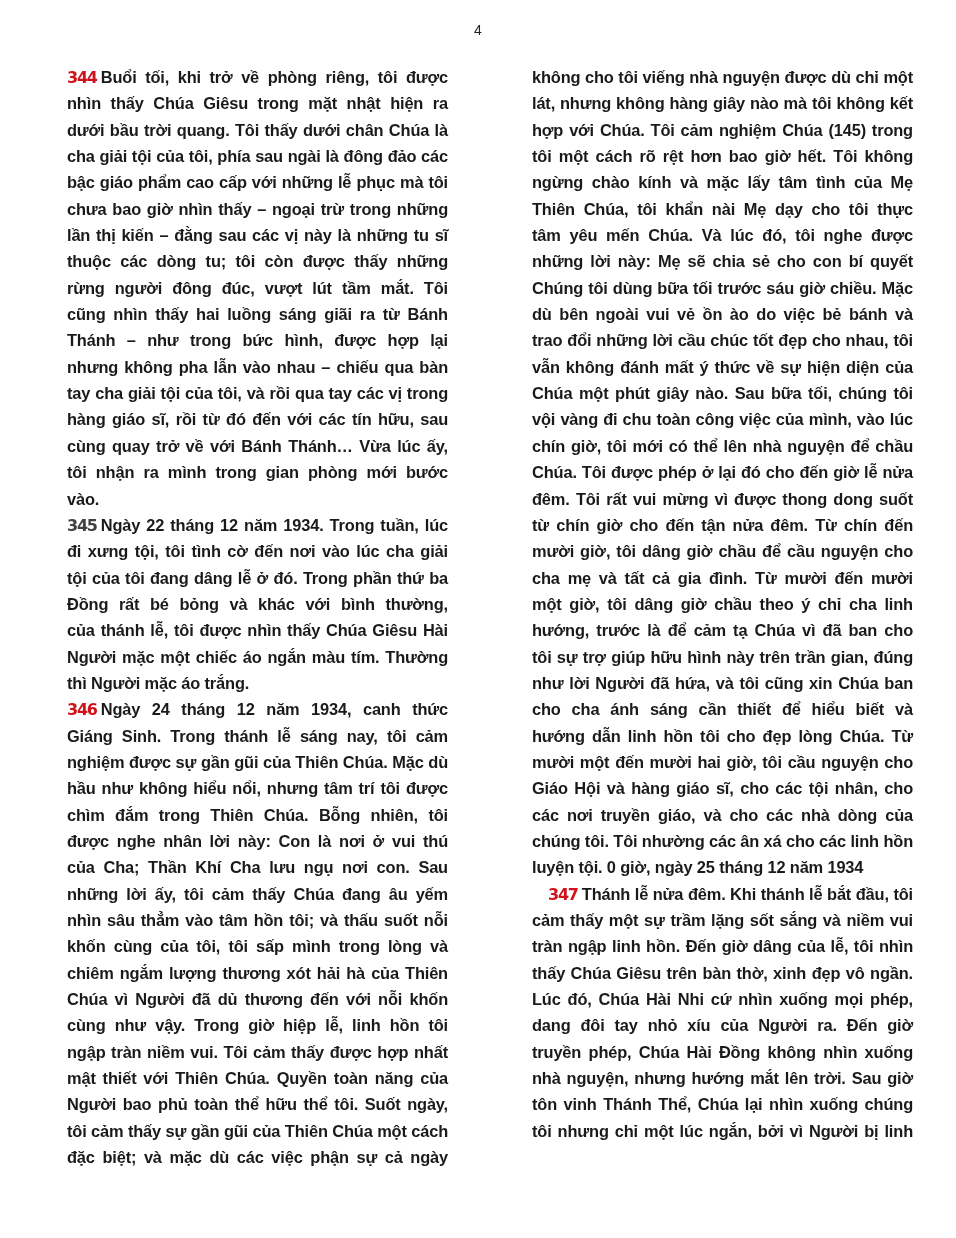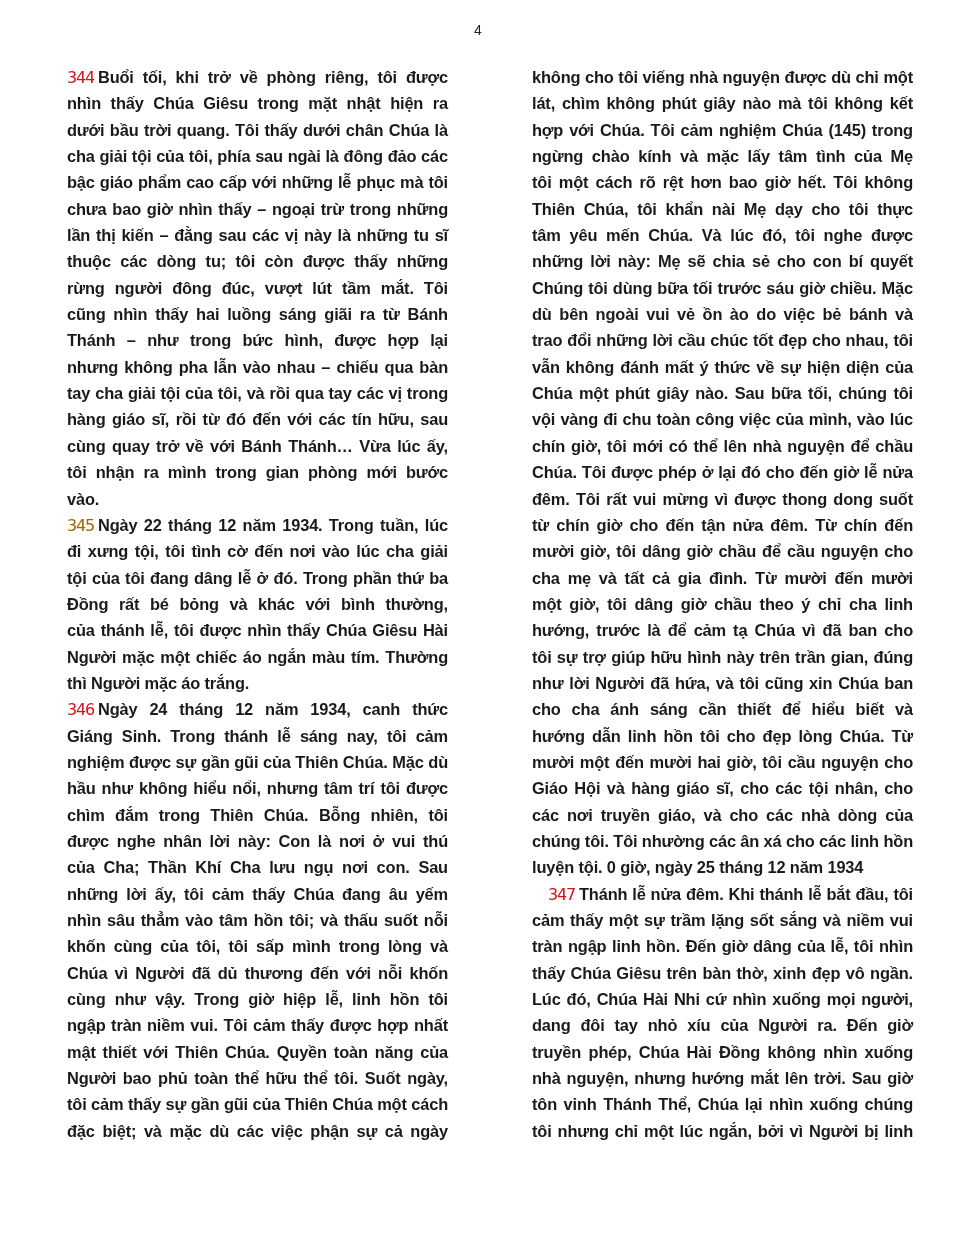--- a/index.html
+++ b/index.html
@@ -40,21 +40,21 @@
       text-align: justify;
       text-align-last: justify;
       letter-spacing: -0.15px;
     }
     .line.last {
       text-align-last: left;
     }
     .para-num {
       color: #d0121b;
       font-family: "DejaVu Sans", sans-serif;
-      font-weight: normal;
+      font-weight: bold;
       font-size: 16px;
       letter-spacing: -1.2px;
       margin-right: 4px;
     }
   </style>
 </head>
 <body>
 
 <div class="page-number">4</div>
 
@@ -72,55 +72,56 @@
       <div class="line"><span>cũng nhìn thấy hai luồng sáng giãi ra từ Bánh</span></div>
       <div class="line"><span>Thánh – như trong bức hình, được hợp lại</span></div>
       <div class="line"><span>nhưng không pha lẫn vào nhau – chiếu qua bàn</span></div>
       <div class="line"><span>tay cha giải tội của tôi, và rồi qua tay các vị trong</span></div>
       <div class="line"><span>hàng giáo sĩ, rồi từ đó đến với các tín hữu, sau</span></div>
       <div class="line"><span>cùng quay trở về với Bánh Thánh… Vừa lúc ấy,</span></div>
       <div class="line"><span>tôi nhận ra mình trong gian phòng mới bước</span></div>
       <div class="line last"><span>vào.</span></div>
     </div>
     <div>
-      <div class="line"><span class="para-num" style="color: #a16207;">345</span><span>Ngày 22 tháng 12 năm 1934. Trong tuần, lúc</span></div>
+      <div class="line"><span class="para-num" style="color: #404040;">345</span><span>Ngày 22 tháng 12 năm 1934. Trong tuần, lúc</span></div>
       <div class="line"><span>đi xưng tội, tôi tình cờ đến nơi vào lúc cha giải</span></div>
       <div class="line"><span>tội của tôi đang dâng lễ ở đó. Trong phần thứ ba</span></div>
       <div class="line"><span>Đồng rất bé bỏng và khác với bình thường,</span></div>
       <div class="line"><span>của thánh lễ, tôi được nhìn thấy Chúa Giêsu Hài</span></div>
       <div class="line"><span>Người mặc một chiếc áo ngắn màu tím. Thường</span></div>
       <div class="line last"><span>thì Người mặc áo trắng.</span></div>
     </div>
     <div>
       <div class="line"><span class="para-num" style="color: rgb(208, 18, 27); margin-top: 16px;">346</span><span>Ngày 24 tháng 12 năm 1934, canh thức</span></div>
       <div class="line"><span>Giáng Sinh. Trong thánh lễ sáng nay, tôi cảm</span></div>
       <div class="line"><span>nghiệm được sự gần gũi của Thiên Chúa. Mặc dù</span></div>
       <div class="line"><span>hầu như không hiểu nổi, nhưng tâm trí tôi được</span></div>
       <div class="line"><span>chìm đắm trong Thiên Chúa. Bỗng nhiên, tôi</span></div>
       <div class="line"><span>được nghe nhân lời này: Con là nơi ở vui thú</span></div>
       <div class="line"><span>của Cha; Thần Khí Cha lưu ngụ nơi con. Sau</span></div>
       <div class="line"><span>những lời ấy, tôi cảm thấy Chúa đang âu yếm</span></div>
       <div class="line"><span>nhìn sâu thẳm vào tâm hồn tôi; và thấu suốt nỗi</span></div>
       <div class="line"><span>khốn cùng của tôi, tôi sấp mình trong lòng và</span></div>
+      <div class="line"><span>chiêm ngắm lượng thương xót hải hà của Thiên</span></div>
       <div class="line"><span>Chúa vì Người đã dủ thương đến với nỗi khốn</span></div>
       <div class="line"><span>cùng như vậy. Trong giờ hiệp lễ, linh hồn tôi</span></div>
       <div class="line"><span>ngập tràn niềm vui. Tôi cảm thấy được hợp nhất</span></div>
       <div class="line"><span>mật thiết với Thiên Chúa. Quyền toàn năng của</span></div>
       <div class="line"><span>Người bao phủ toàn thể hữu thể tôi. Suốt ngày,</span></div>
       <div class="line"><span>tôi cảm thấy sự gần gũi của Thiên Chúa một cách</span></div>
       <div class="line"><span>đặc biệt; và mặc dù các việc phận sự cả ngày</span></div>
     </div>
   </div>
 <div class="column col-right">
     <div>
       <div class="line"><span>không cho tôi viếng nhà nguyện được dù chỉ một</span></div>
-      <div class="line"><span>lát, chìm không phút giây nào mà tôi không kết</span></div>
+      <div class="line"><span>lát, nhưng không hàng giây nào mà tôi không kết</span></div>
       <div class="line"><span>hợp với Chúa. Tôi cảm nghiệm Chúa (145) trong</span></div>
+      <div class="line"><span>tôi một cách rõ rệt hơn bao giờ hết. Tôi không</span></div>
       <div class="line"><span>ngừng chào kính và mặc lấy tâm tình của Mẹ</span></div>
-      <div class="line"><span>tôi một cách rõ rệt hơn bao giờ hết. Tôi không</span></div>
       <div class="line"><span>Thiên Chúa, tôi khẩn nài Mẹ dạy cho tôi thực</span></div>
       <div class="line"><span>tâm yêu mến Chúa. Và lúc đó, tôi nghe được</span></div>
       <div class="line"><span>những lời này: Mẹ sẽ chia sẻ cho con bí quyết</span></div>
       <div class="line"><span>Chúng tôi dùng bữa tối trước sáu giờ chiều. Mặc</span></div>
       <div class="line"><span>dù bên ngoài vui vẻ ồn ào do việc bẻ bánh và</span></div>
       <div class="line"><span>trao đổi những lời cầu chúc tốt đẹp cho nhau, tôi</span></div>
       <div class="line"><span>vẫn không đánh mất ý thức về sự hiện diện của</span></div>
       <div class="line"><span>Chúa một phút giây nào. Sau bữa tối, chúng tôi</span></div>
       <div class="line"><span>vội vàng đi chu toàn công việc của mình, vào lúc</span></div>
       <div class="line"><span>chín giờ, tôi mới có thể lên nhà nguyện để chầu</span></div>
@@ -139,20 +140,20 @@
       <div class="line"><span>Giáo Hội và hàng giáo sĩ, cho các tội nhân, cho</span></div>
       <div class="line"><span>các nơi truyền giáo, và cho các nhà dòng của</span></div>
       <div class="line"><span>chúng tôi. Tôi nhường các ân xá cho các linh hồn</span></div>
       <div class="line last"><span>luyện tội. 0 giờ, ngày 25 tháng 12 năm 1934</span></div>
     </div>
     <div>
       <div class="line"><span class="para-num" style="color: rgb(208, 18, 27); margin-left: 16px;">347</span><span>Thánh lễ nửa đêm. Khi thánh lễ bắt đầu, tôi</span></div>
       <div class="line"><span>cảm thấy một sự trầm lặng sốt sắng và niềm vui</span></div>
       <div class="line"><span>tràn ngập linh hồn. Đến giờ dâng của lễ, tôi nhìn</span></div>
       <div class="line"><span>thấy Chúa Giêsu trên bàn thờ, xinh đẹp vô ngần.</span></div>
-      <div class="line"><span>Lúc đó, Chúa Hài Nhi cứ nhìn xuống mọi người,</span></div>
+      <div class="line"><span>Lúc đó, Chúa Hài Nhi cứ nhìn xuống mọi phép,</span></div>
       <div class="line"><span>dang đôi tay nhỏ xíu của Người ra. Đến giờ</span></div>
       <div class="line"><span>truyền phép, Chúa Hài Đồng không nhìn xuống</span></div>
       <div class="line"><span>nhà nguyện, nhưng hướng mắt lên trời. Sau giờ</span></div>
       <div class="line"><span>tôn vinh Thánh Thể, Chúa lại nhìn xuống chúng</span></div>
       <div class="line"><span>tôi nhưng chỉ một lúc ngắn, bởi vì Người bị linh</span></div>
     </div>
   </div>
 
 </body></html>

